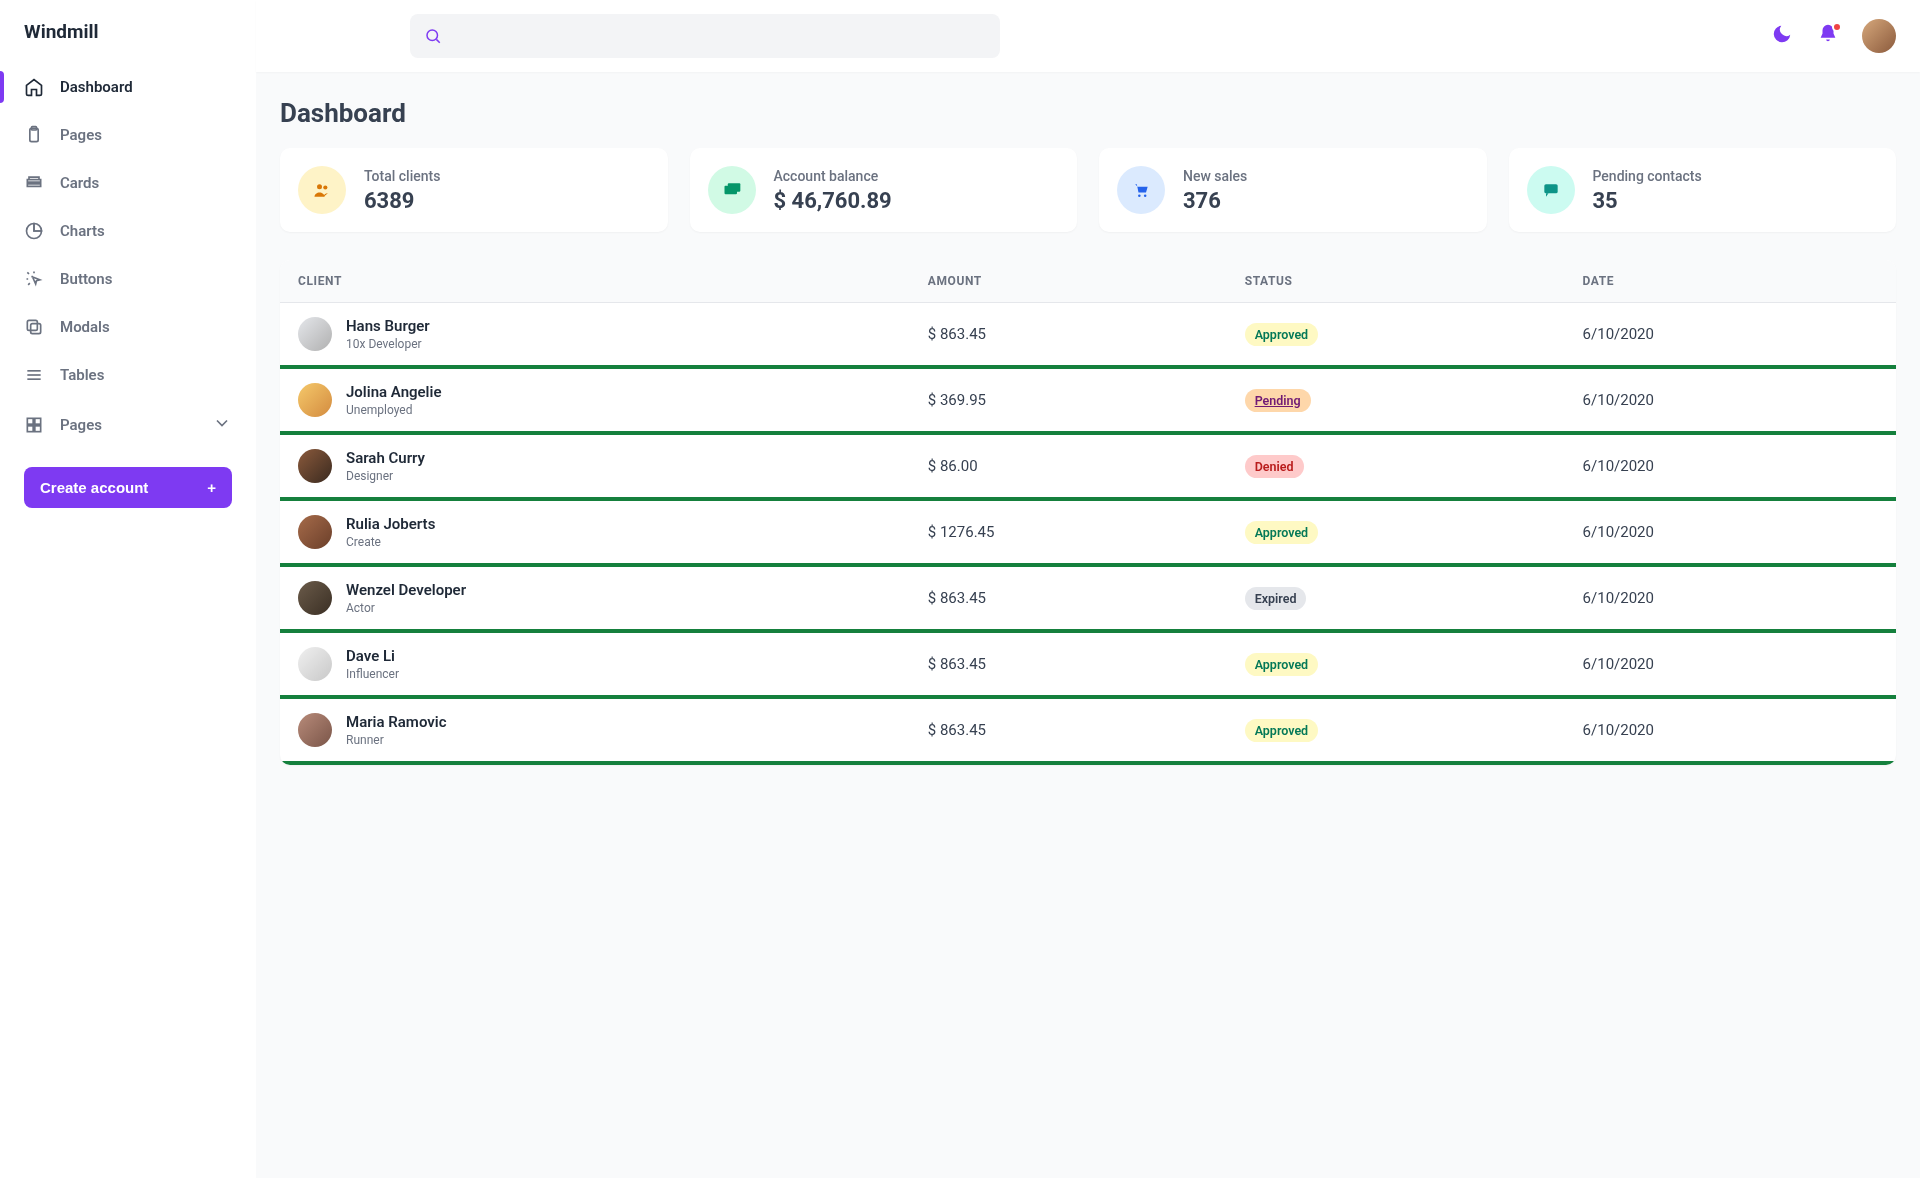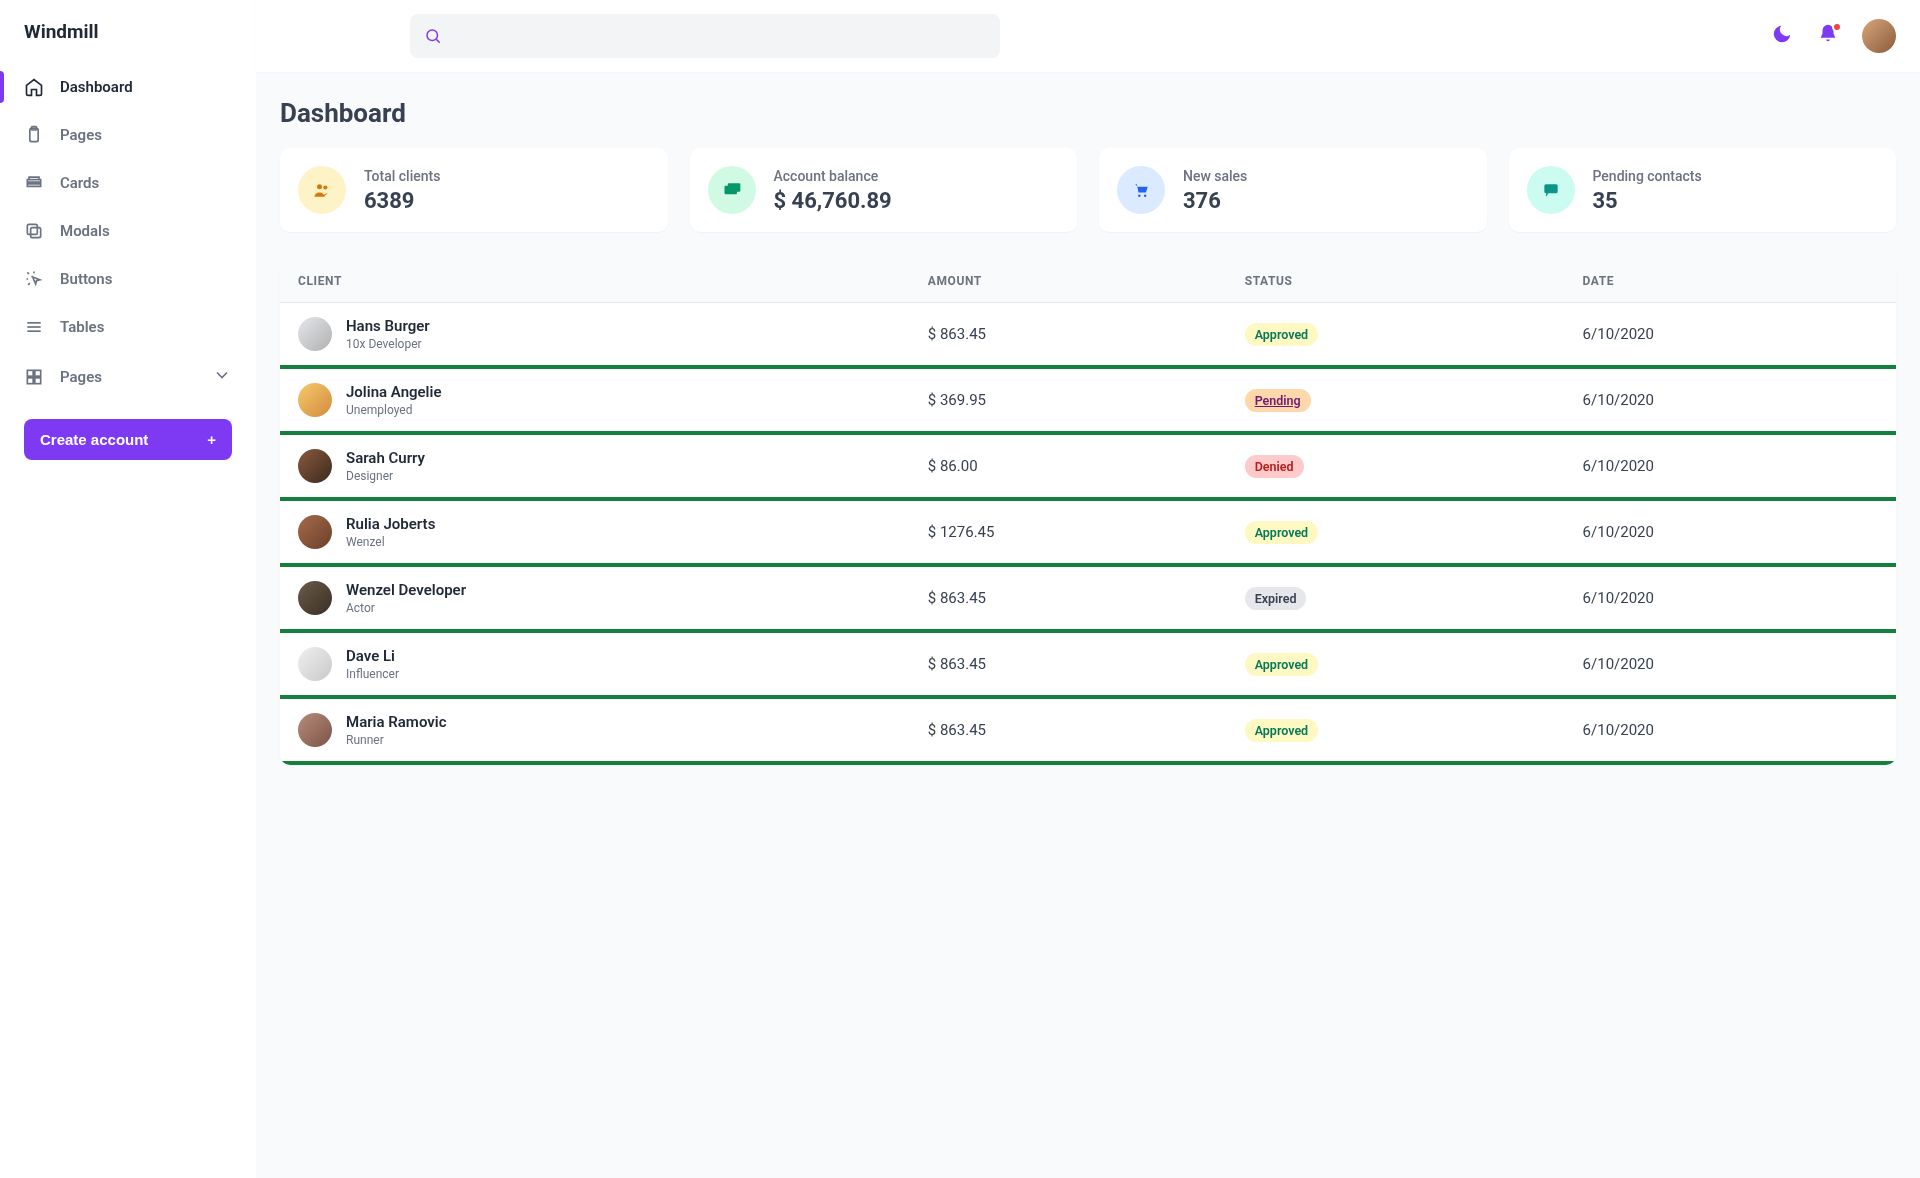--- a/index.html
+++ b/index.html
@@ -255,33 +255,42 @@
           <span class="icon">
             <svg viewBox="0 0 24 24">
               <path d="M4 8h16v3H4zM4 13h16v3H4zM6 5h12v3H6z"></path>
             </svg>
           </span>
     <span>Cards</span>
     </div>
         <div class="nav-item">
           <span class="icon">
             <svg viewBox="0 0 24 24">
+              <path d="M12 3v9h9a9 9 0 11-9-9z"></path>
+              <path d="M12 3a9 9 0 019 9h-9V3z"></path>
+            </svg>
+          </span>
+    <span>Charts</span>
+    </div>
+        <div class="nav-item">
+          <span class="icon">
+            <svg viewBox="0 0 24 24">
+              <path d="M9 9l10 4-4 1-1 4-4-9zM4 4l2 2M12 3v2M3 12h2M5 19l2-2"></path>
+            </svg>
+          </span>
+    <span>Buttons</span>
+    </div>
+        <div class="nav-item">
+          <span class="icon">
+            <svg viewBox="0 0 24 24">
               <rect x="8" y="8" width="12" height="12" rx="2"></rect>
               <rect x="4" y="4" width="12" height="12" rx="2"></rect>
             </svg>
           </span>
     <span>Modals</span>
-    </div>
-        <div class="nav-item">
-          <span class="icon">
-            <svg viewBox="0 0 24 24">
-              <path d="M9 9l10 4-4 1-1 4-4-9zM4 4l2 2M12 3v2M3 12h2M5 19l2-2"></path>
-            </svg>
-          </span>
-    <span>Buttons</span>
     </div>
         <div class="nav-item">
           <span class="icon">
             <svg viewBox="0 0 24 24">
               <line x1="4" y1="7" x2="20" y2="7"></line>
               <line x1="4" y1="12" x2="20" y2="12"></line>
               <line x1="4" y1="17" x2="20" y2="17"></line>
             </svg>
           </span>
     <span>Tables</span>
@@ -453,21 +462,21 @@
     <td>$ 86.00</td>
     <td><span class="status-pill status-denied">Denied</span></td>
     <td>6/10/2020</td>
               </tr>
               <tr>
     <td>
       <div class="client-cell">
         <div class="client-avatar a4"></div>
         <div>
           <div class="client-name">Rulia Joberts</div>
-          <div class="client-role">Wenzel</div>
+          <div class="client-role">Create</div>
         </div>
       </div>
     </td>
     <td>$ 1276.45</td>
     <td><span class="status-pill status-approved">Approved</span></td>
     <td>6/10/2020</td>
               </tr>
               <tr>
     <td>
       <div class="client-cell">

